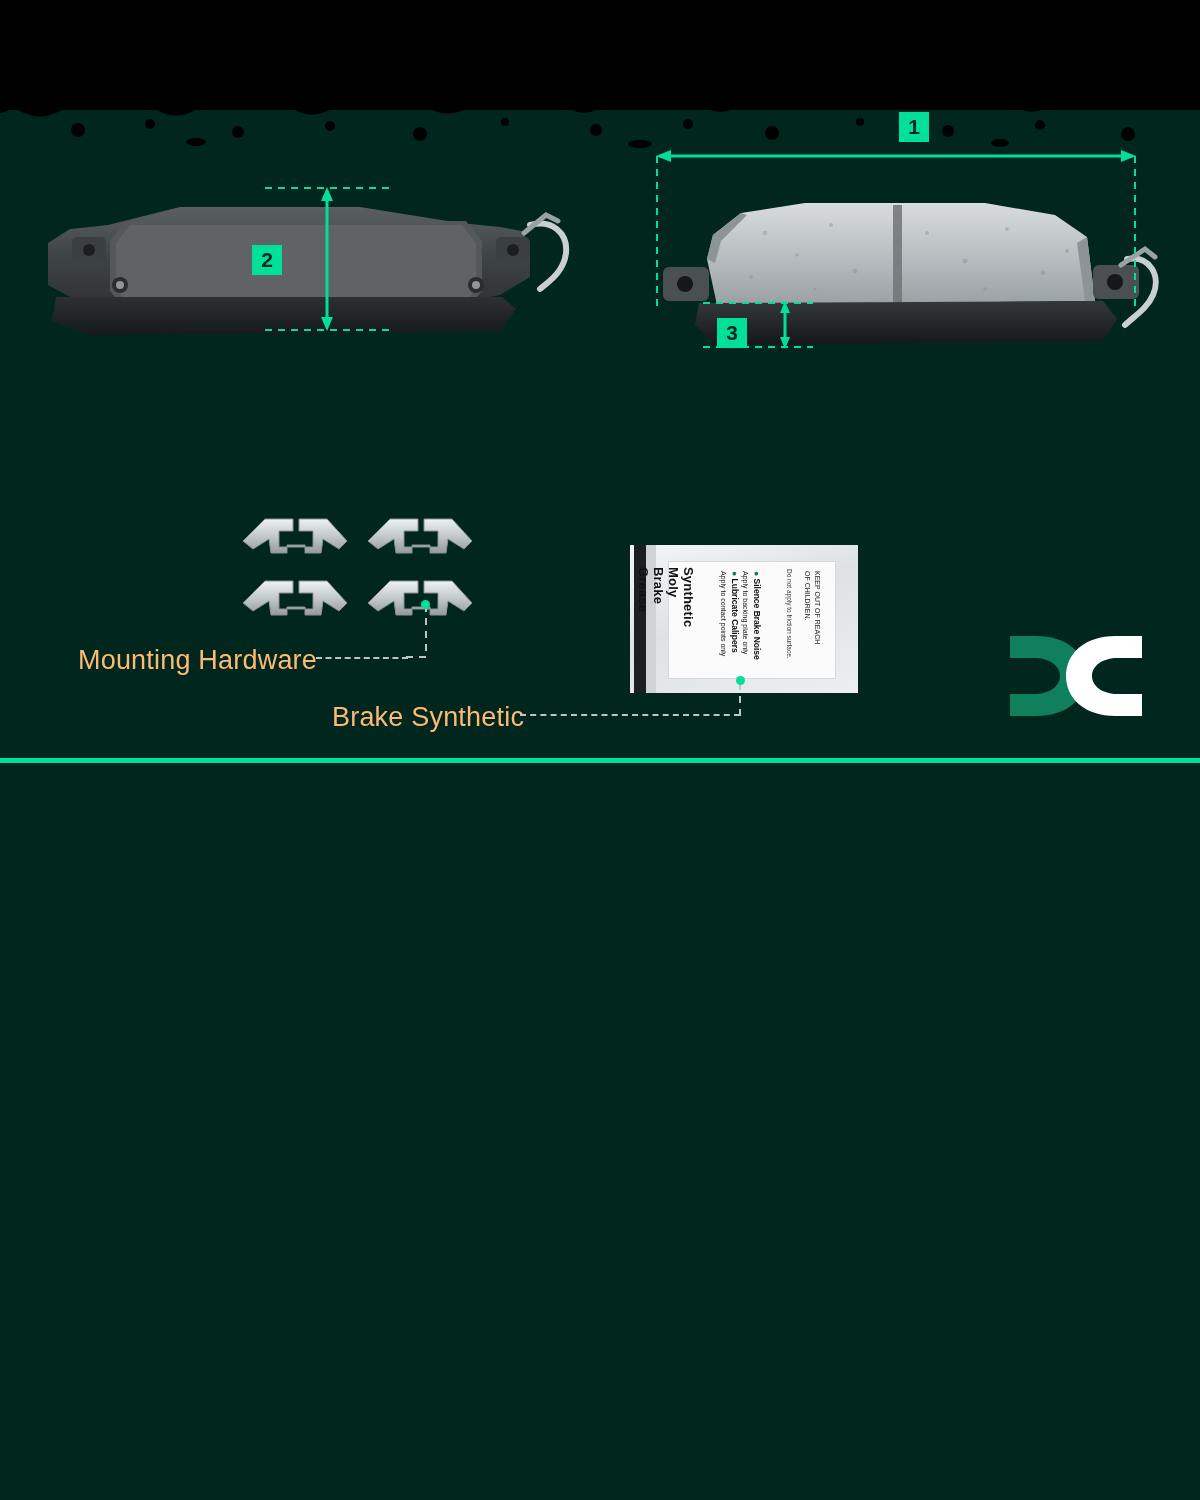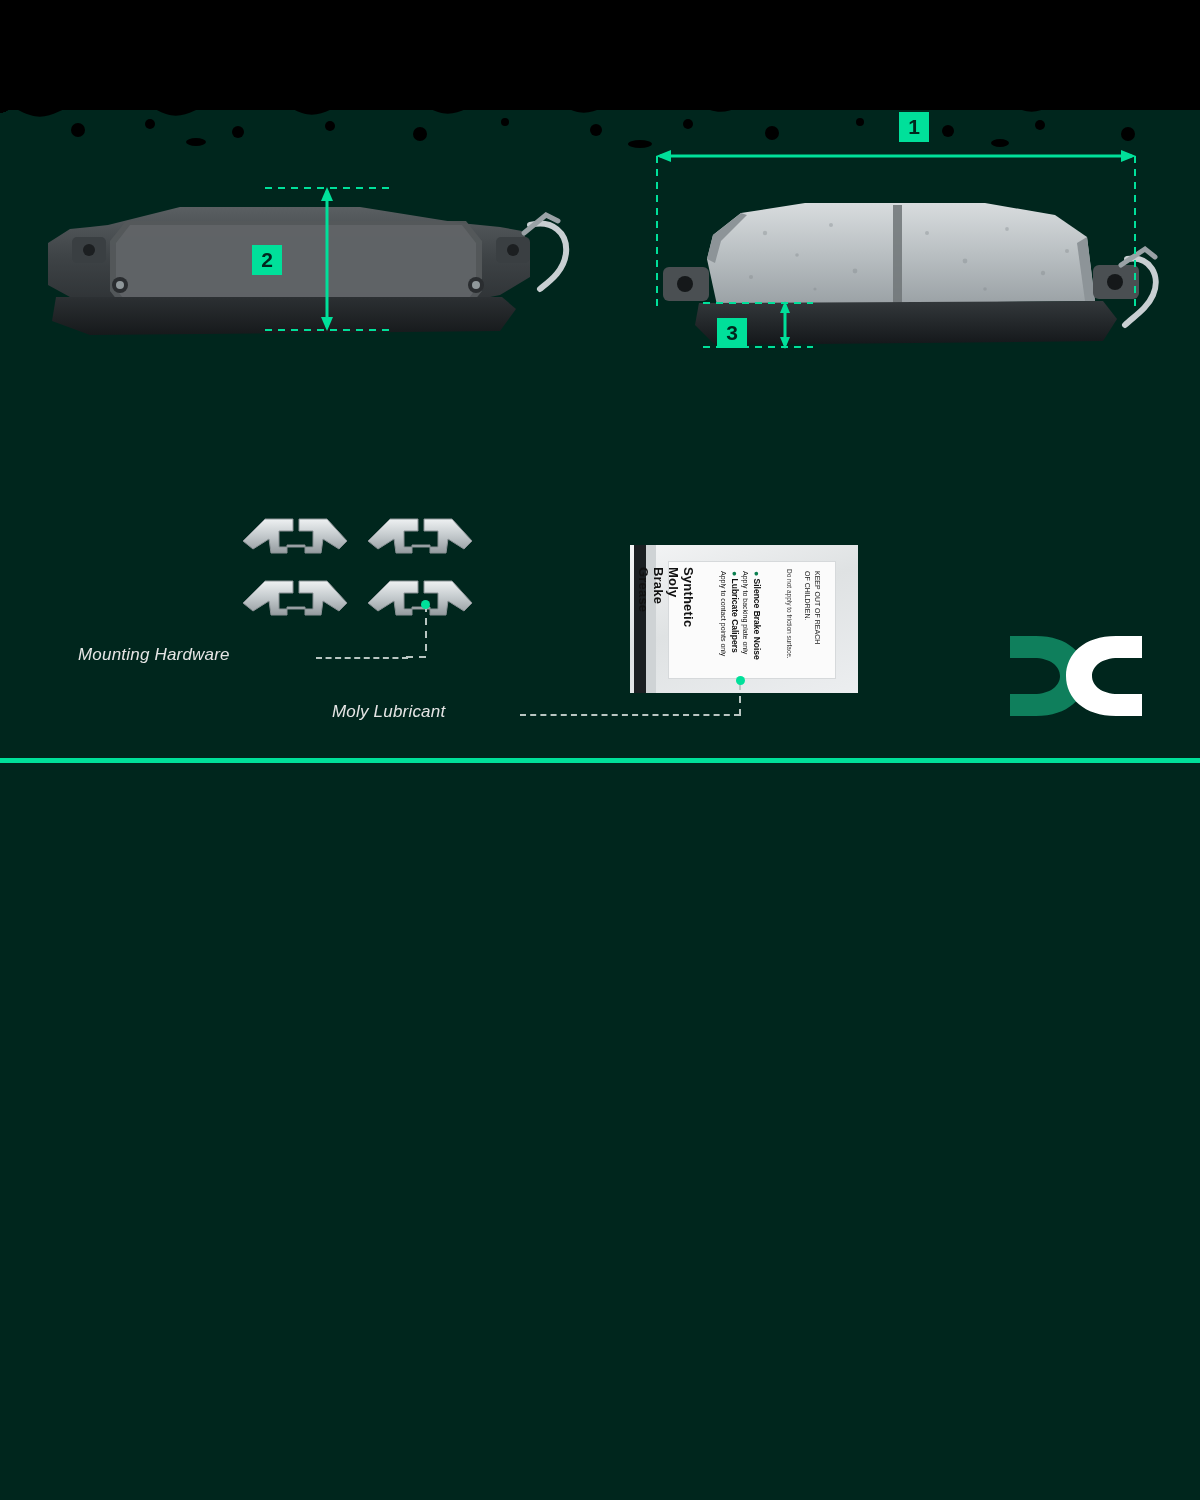--- a/index.html
+++ b/index.html
@@ -28,22 +28,22 @@
 
   .dim-num{
     position:absolute;background:#00e09a;color:#00271e;
     font-weight:700;font-size:21px;
     width:30px;height:30px;line-height:30px;text-align:center;
     font-family:"Liberation Sans", sans-serif;
   }
 
   
   .lbl{
-    position:absolute;color:#e5e5e5;font-size:17px;
-    font-family:"Liberation Sans", sans-serif;letter-spacing:.2px;white-space:nowrap;font-style:italic;
+    position:absolute;color:#fdba74;font-size:27px;
+    font-family:"Liberation Sans", sans-serif;letter-spacing:.2px;white-space:nowrap;
   }
   .dashline{position:absolute;border-top:2px dashed #b9c6c2;}
   .dot{position:absolute;width:9px;height:9px;border-radius:50%;background:#00e09a;}
 
   
   .logo{position:absolute;}
 
   
   .panel{position:absolute;left:0;top:763px;width:1200px;height:737px;background:#00261d;}
 </style>
@@ -258,21 +258,21 @@
       </div>
     </div>
 
     <div class="lbl" style="left:78px;top:645px;">Mounting Hardware</div>
     <div class="dashline" style="left:316px;top:657px;width:92px;"></div>
     <svg style="position:absolute;left:404px;top:600px;" width="30" height="62">
       <path d="M2,57 L22,57 L22,6" stroke="#b9c6c2" stroke-width="2" stroke-dasharray="7 6" fill="none"></path>
     </svg>
     <div class="dot" style="left:421px;top:600px;"></div>
 
-    <div class="lbl" style="left:332px;top:702px;">Moly Lubricant</div>
+    <div class="lbl" style="left:332px;top:702px;">Brake Synthetic</div>
     <div class="dashline" style="left:520px;top:714px;width:220px;"></div>
     <svg style="position:absolute;left:736px;top:678px;" width="20" height="42">
       <path d="M4,38 L4,6" stroke="#b9c6c2" stroke-width="2" stroke-dasharray="7 6" fill="none"></path>
     </svg>
     <div class="dot" style="left:736px;top:676px;"></div>
 
     <svg class="logo" style="left:1006px;top:630px;" width="140" height="92" viewBox="0 0 140 92">
       <path fill="#0f7f5c" d="M4,6 L30,6 C62,6 80,24 80,46 C80,68 62,86 30,86 L4,86 L4,64 L28,64 C44,64 54,56 54,46 C54,36 44,28 28,28 L4,28 Z"></path>
       <path fill="#ffffff" d="M136,6 L110,6 C78,6 60,24 60,46 C60,68 78,86 110,86 L136,86 L136,64 L112,64 C96,64 86,56 86,46 C86,36 96,28 112,28 L136,28 Z"></path>
     </svg>

